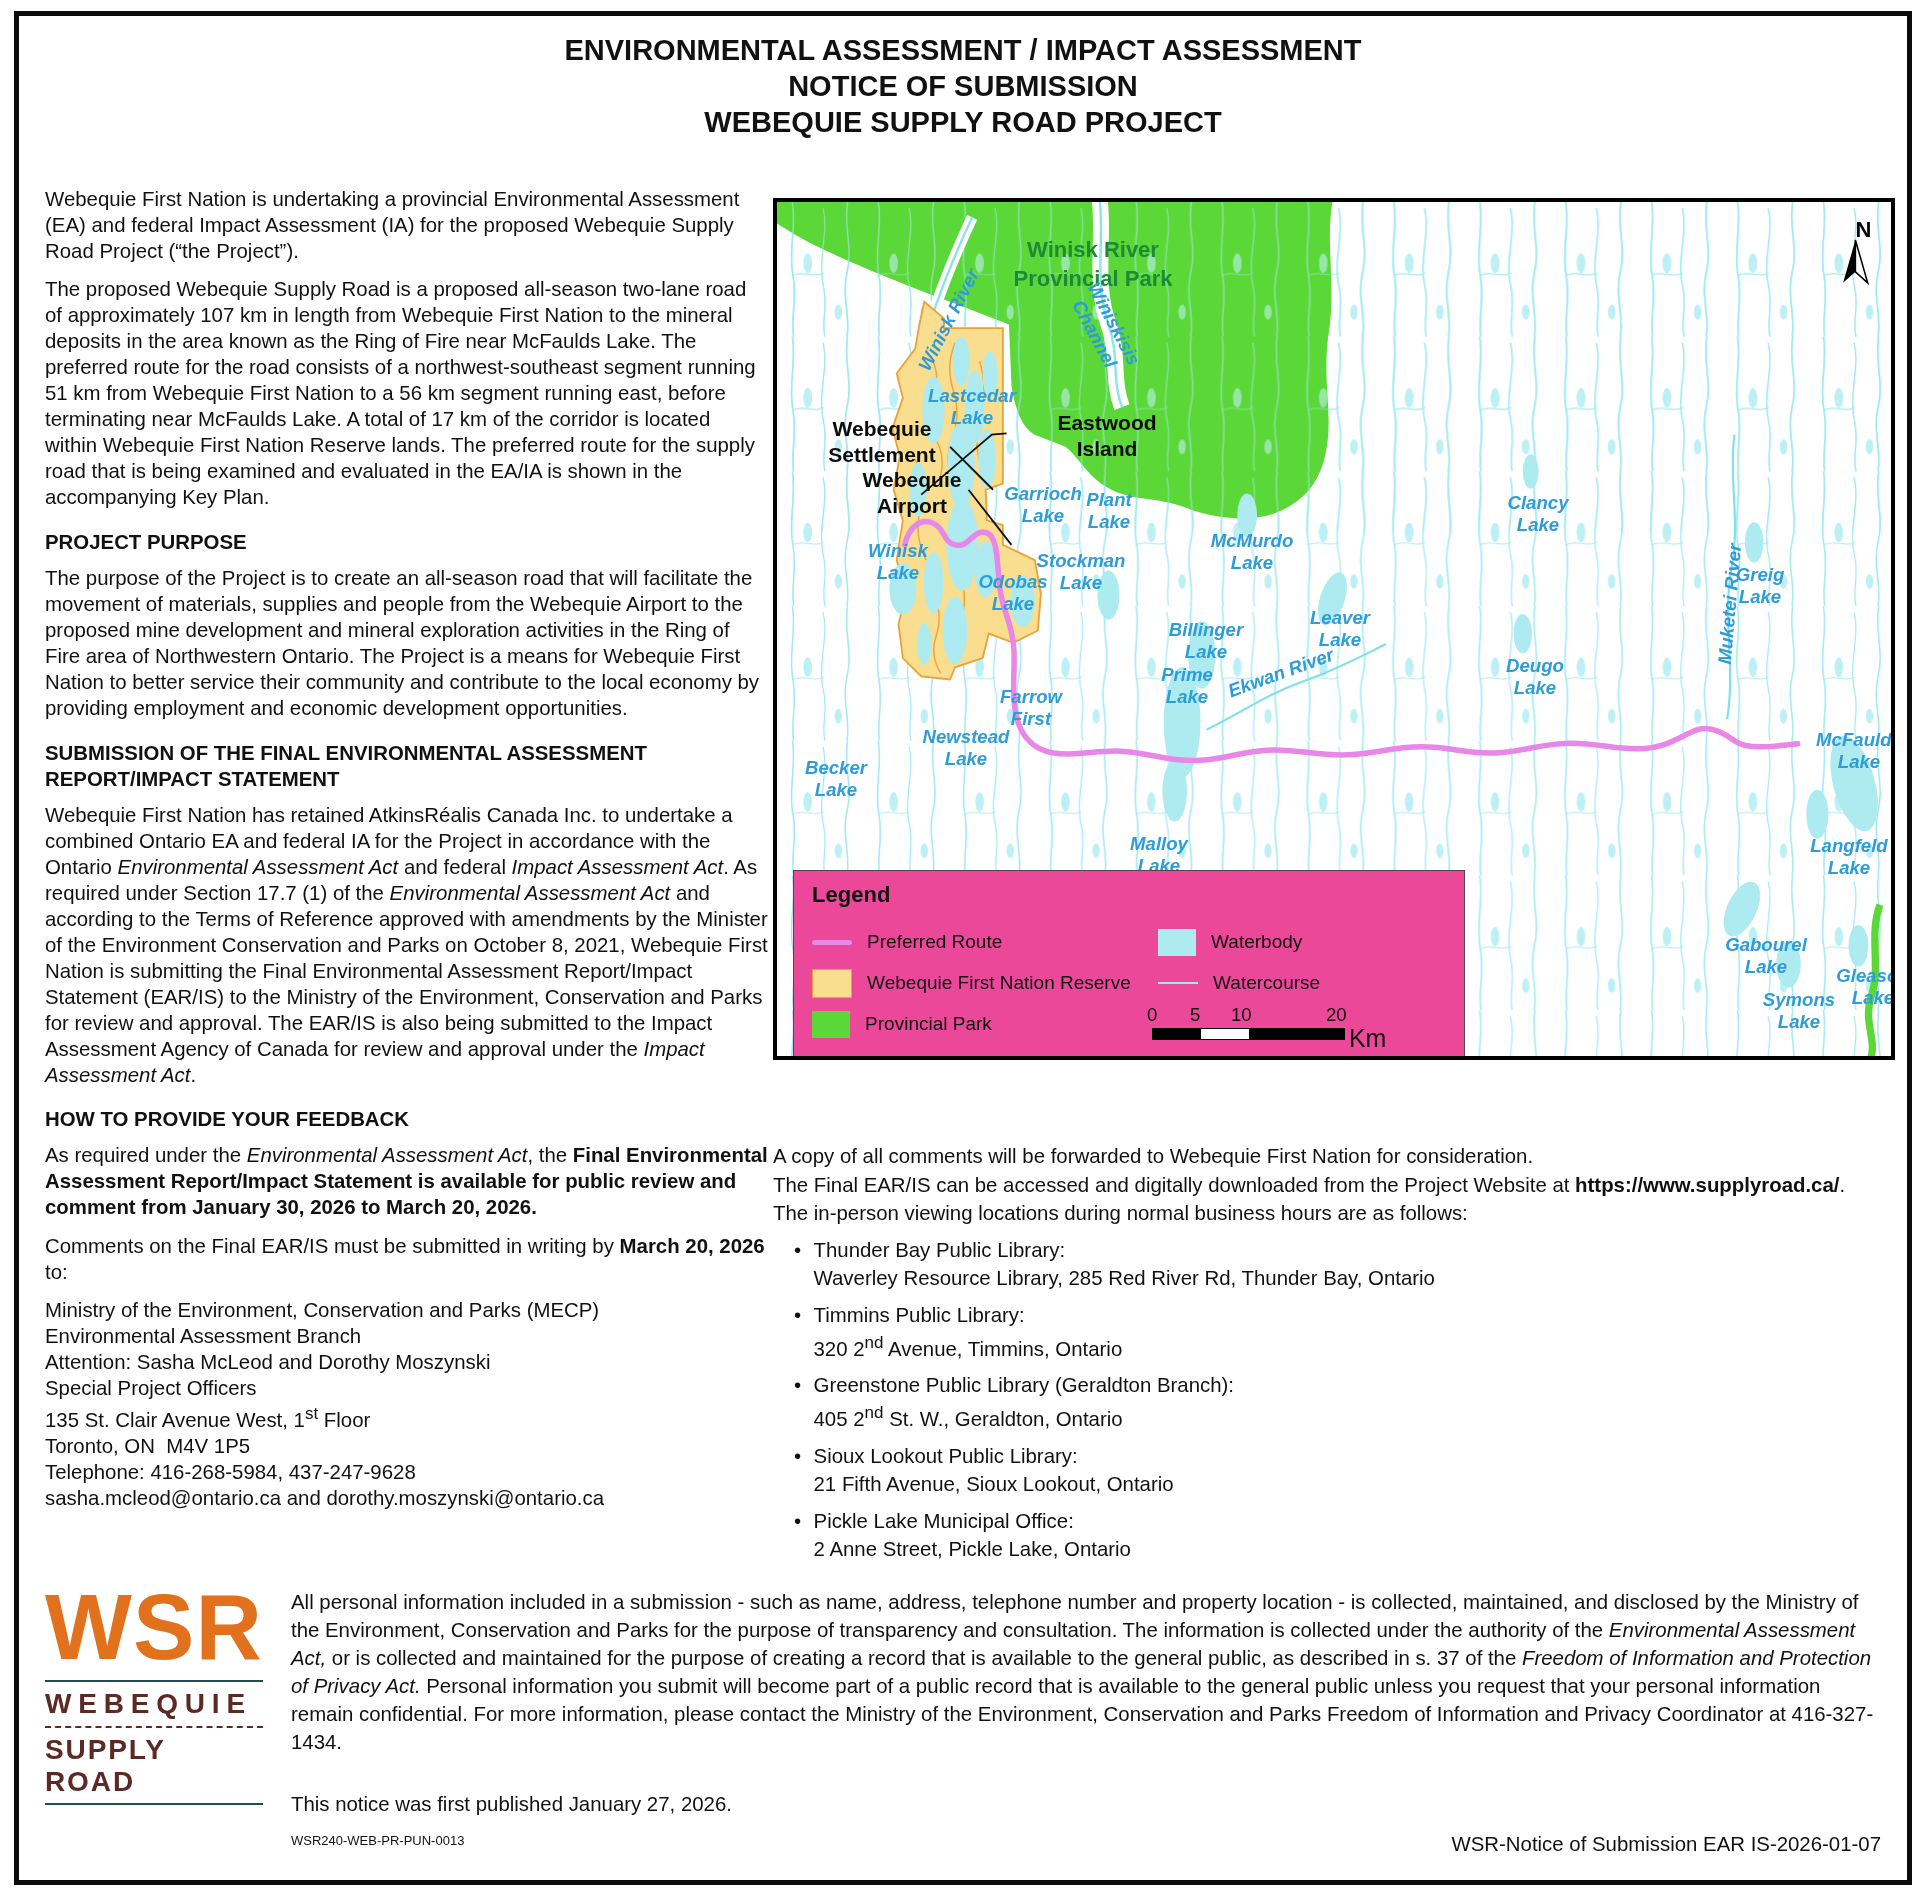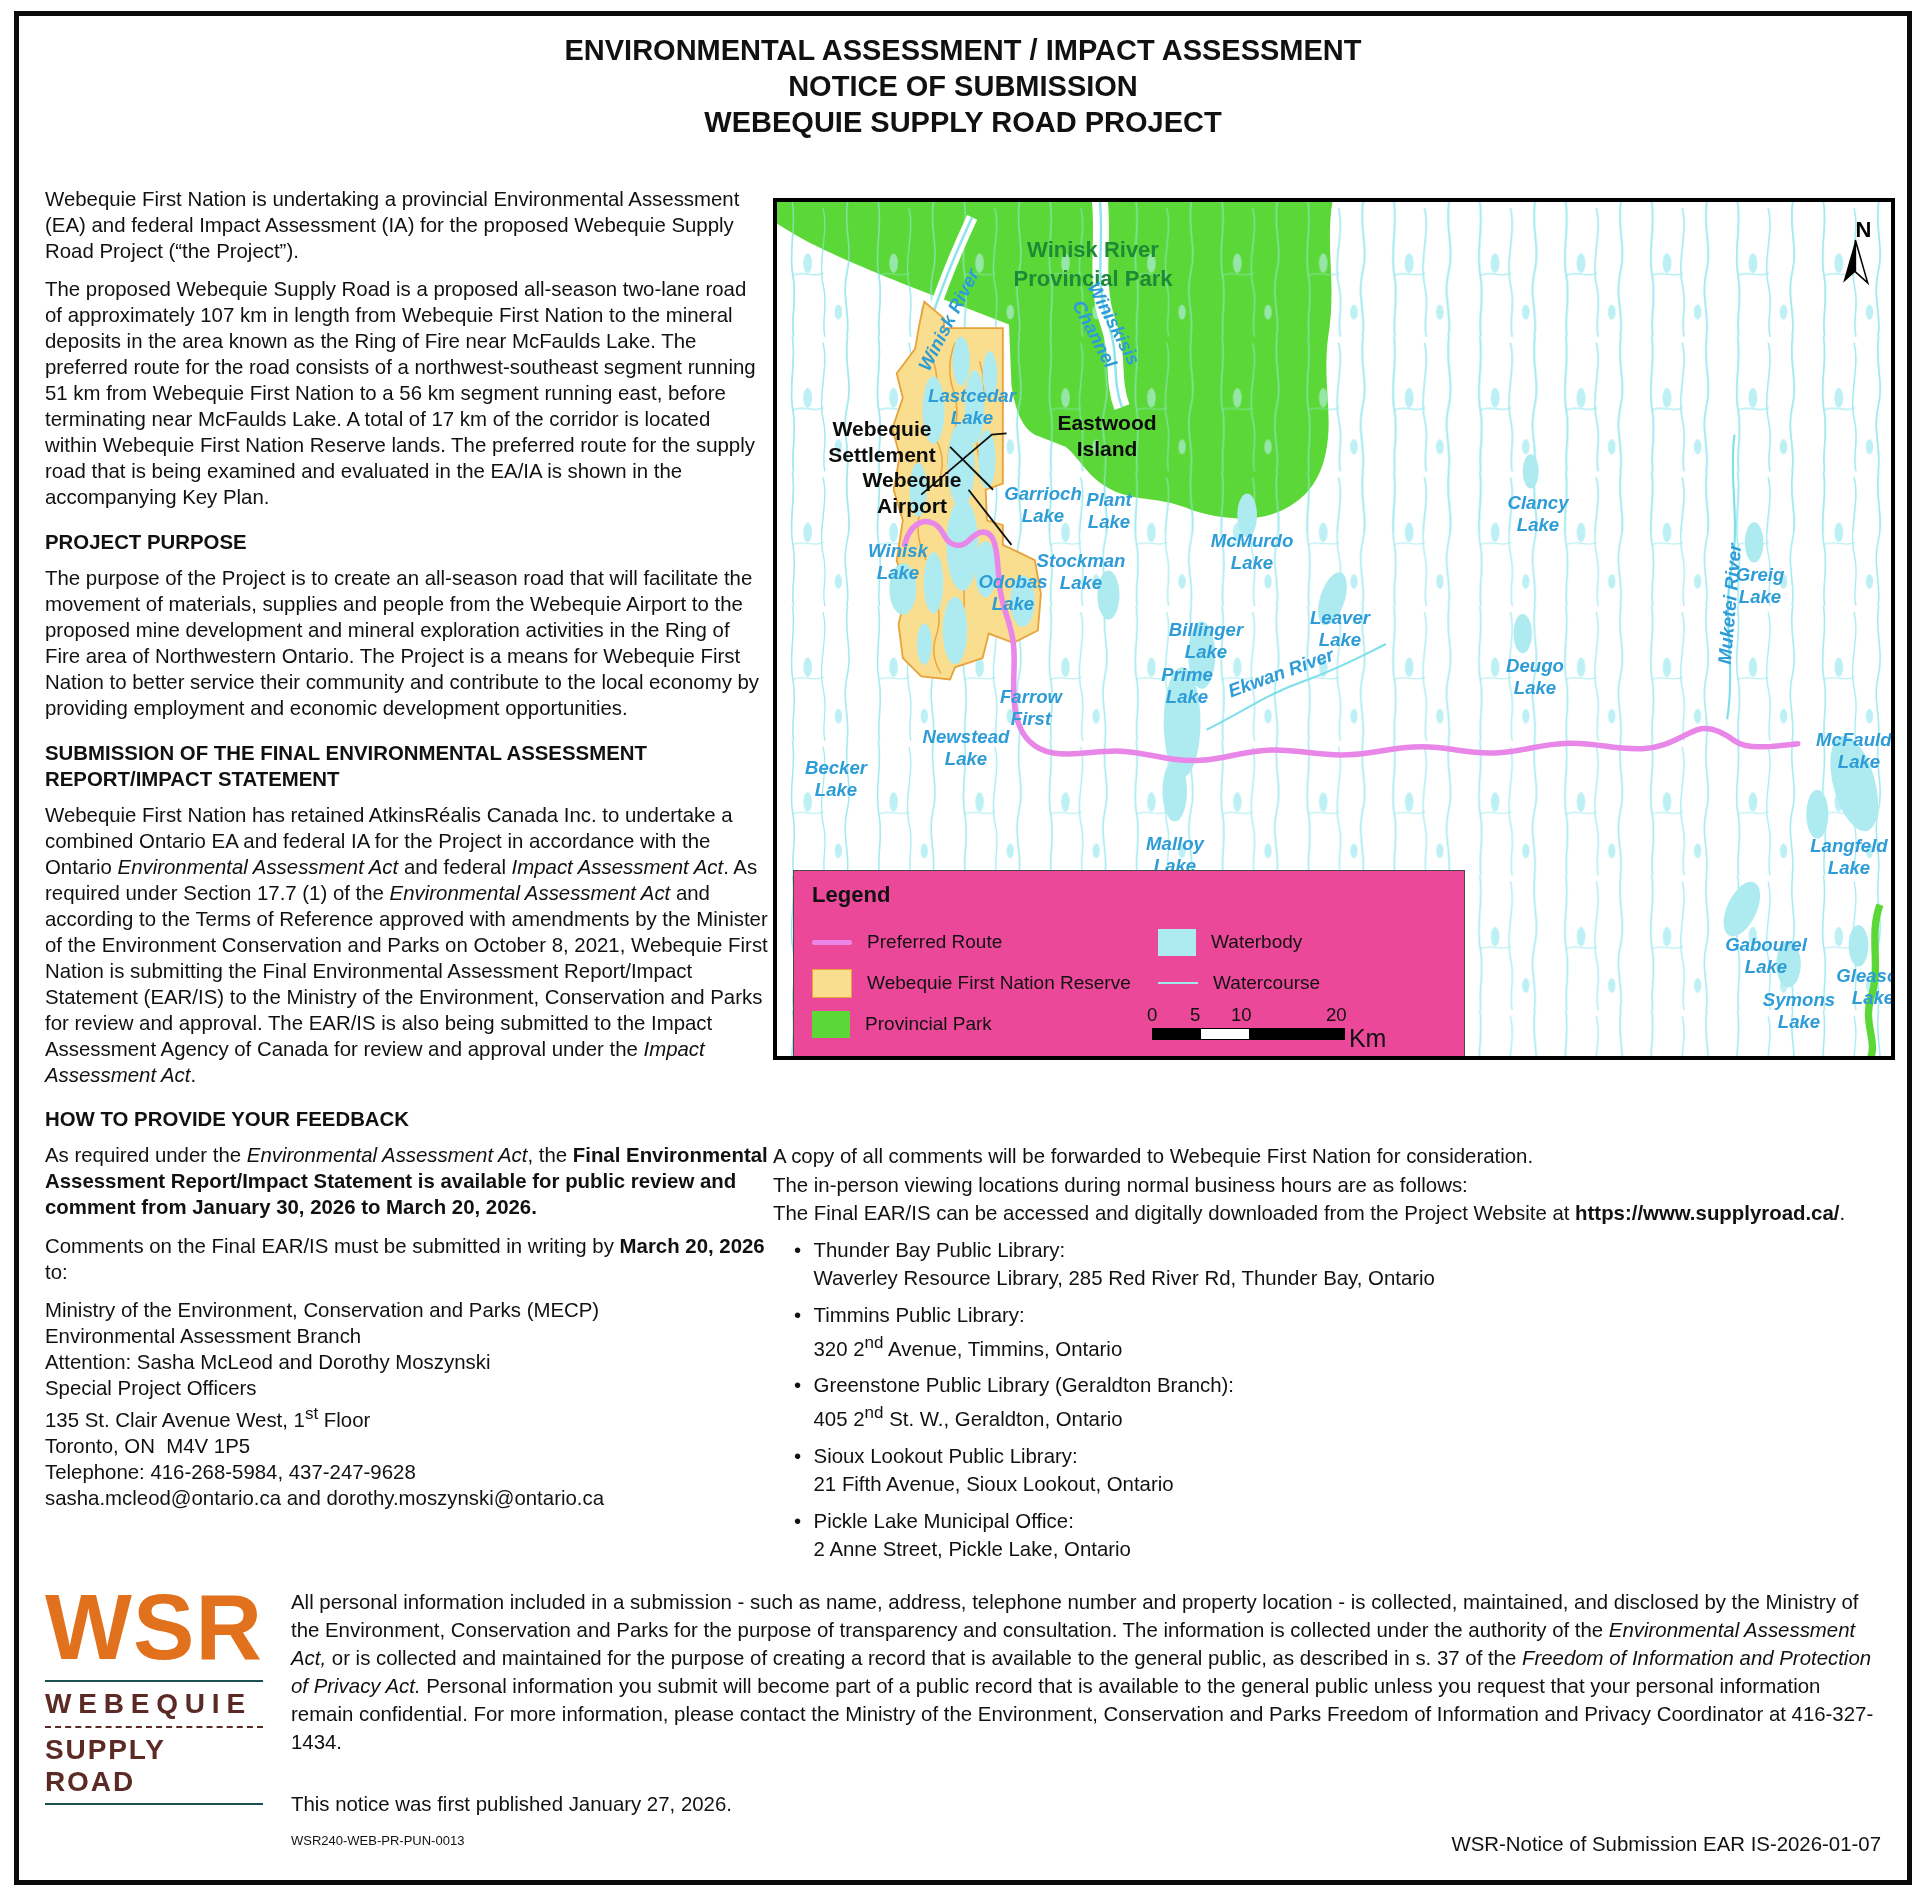--- a/index.html
+++ b/index.html
@@ -229,21 +229,21 @@
     <div class="maplab lab-blue" style="left:410px;top:484px;">Prime
 Lake</div>
     <div class="maplab lab-blue" style="left:758px;top:475px;">Deugo
 Lake</div>
     <div class="maplab lab-blue" style="left:254px;top:506px;">Farrow
 First</div>
     <div class="maplab lab-blue" style="left:189px;top:546px;">Newstead
 Lake</div>
     <div class="maplab lab-blue" style="left:59px;top:577px;">Becker
 Lake</div>
-    <div class="maplab lab-blue" style="left:382px;top:653px;margin-left:16px;">Malloy
+    <div class="maplab lab-blue" style="left:382px;top:653px;">Malloy
 Lake</div>
     <div class="maplab lab-blue" style="left:1082px;top:549px;">McFaulds
 Lake</div>
     <div class="maplab lab-blue" style="left:1072px;top:655px;">Langfeld
 Lake</div>
     <div class="maplab lab-blue" style="left:989px;top:754px;">Gabourel
 Lake</div>
     <div class="maplab lab-blue" style="left:1022px;top:809px;">Symons
 Lake</div>
     <div class="maplab lab-blue" style="left:1096px;top:785px;">Gleason
@@ -286,22 +286,22 @@
             <span class="km">Km</span>
           </div>
         </div>
       </div>
     </div>
   </div>
 
 
   <div class="rightcol">
     <p>A copy of all comments will be forwarded to Webequie First Nation for consideration.</p>
+    <p>The Final EAR/IS can be accessed and digitally downloaded from the Project Website at <b>https://www.supplyroad.ca/</b>.</p>
     <p>The in-person viewing locations during normal business hours are as follows:</p>
-    <p>The Final EAR/IS can be accessed and digitally downloaded from the Project Website at <b>https://www.supplyroad.ca/</b>.</p>
 
     <div class="loc">
       <span class="bullet">•</span>
       <span><span>Thunder Bay Public Library:</span><br>
       <span>Waverley Resource Library, 285 Red River Rd, Thunder Bay, Ontario</span></span>
     </div>
     <div class="loc">
       <span class="bullet">•</span>
       <span><span>Timmins Public Library:</span><br>
       <span>320 2<sup>nd</sup> Avenue, Timmins, Ontario</span></span>

